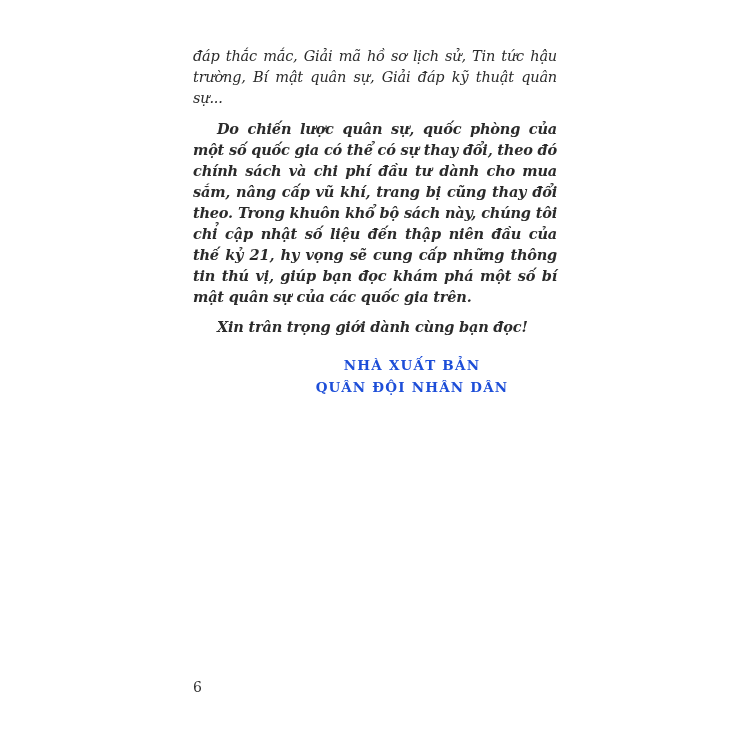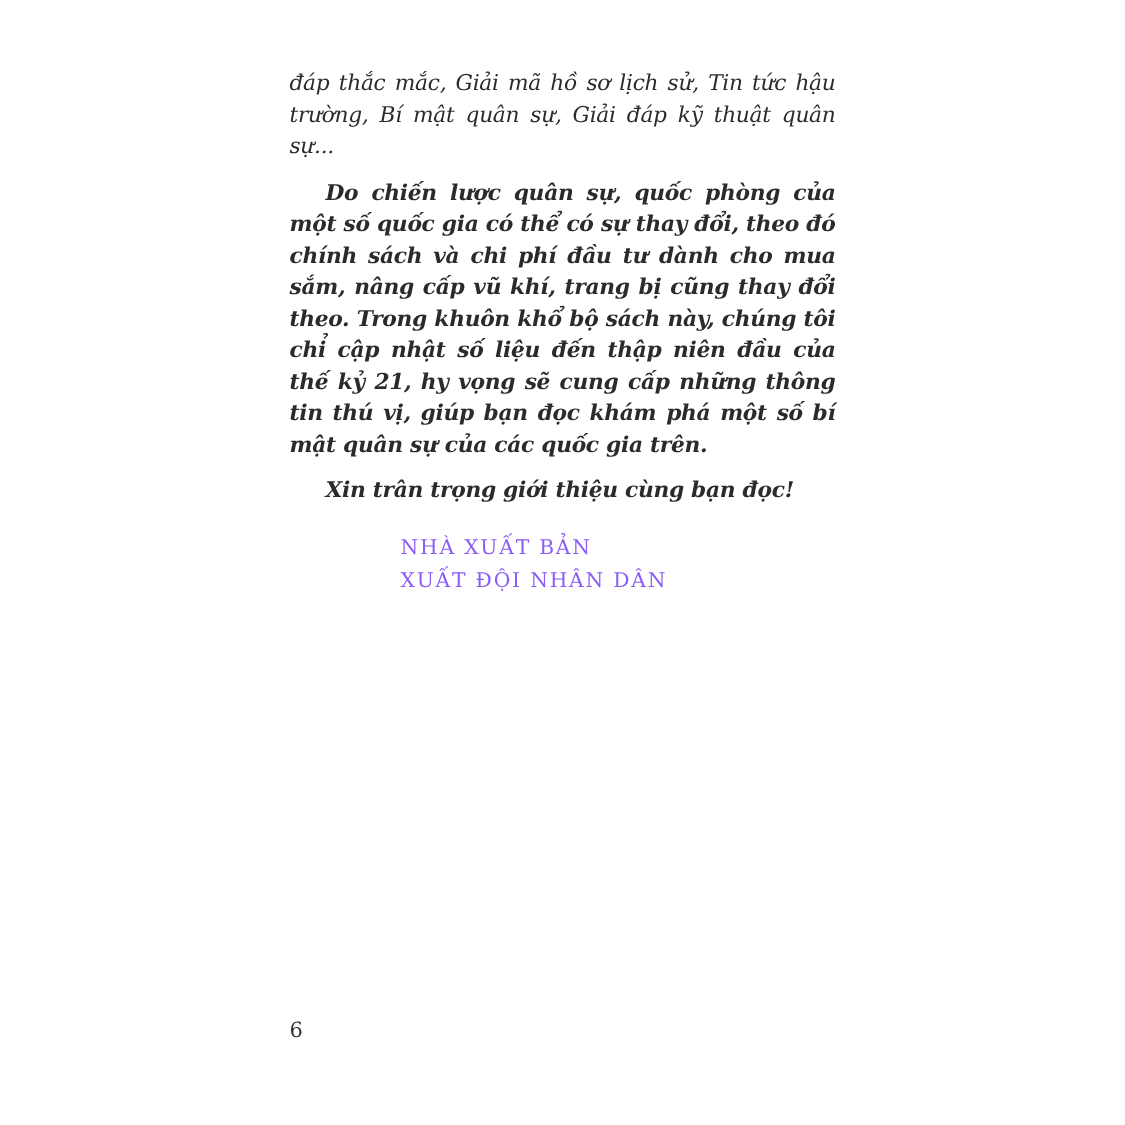--- a/index.html
+++ b/index.html
@@ -32,27 +32,27 @@
   }
   .para.indent {
     text-indent: 24px;
     font-weight: bold;
   }
   .signature {
     margin-top: 17px;
     width: 290px;
     margin-left: auto;
     margin-right: 0px;
-    text-align: left;
+    text-align: center;
     font-style: normal;
-    font-weight: normal;
+    font-weight: bold;
     font-size: 13.5px;
     letter-spacing: 1.2px;
     line-height: 22px;
-    color: #8b5cf6;
+    color: #1d4ed8;
     text-indent: 0;
   }
   .signature .sig-line {
     display: block;
     white-space: nowrap;
   }
   .page-number {
     position: absolute;
     left: 193px;
     top: 679px;
@@ -62,20 +62,20 @@
     font-family: "DejaVu Serif", serif;
   }
 </style>
 </head>
 <body>
 
 <div class="page">
   <div class="text-block">
     <p class="para">đáp thắc mắc, Giải mã hồ sơ lịch sử, Tin tức hậu trường, Bí mật quân sự, Giải đáp kỹ thuật quân sự...</p>
     <p class="para indent">Do chiến lược quân sự, quốc phòng của một số quốc gia có thể có sự thay đổi, theo đó chính sách và chi phí đầu tư dành cho mua sắm, nâng cấp vũ khí, trang bị cũng thay đổi theo. Trong khuôn khổ bộ sách này, chúng tôi chỉ cập nhật số liệu đến thập niên đầu của thế kỷ 21, hy vọng sẽ cung cấp những thông tin thú vị, giúp bạn đọc khám phá một số bí mật quân sự của các quốc gia trên.</p>
-    <p class="para indent">Xin trân trọng giới thiệu cùng bạn đọc!</p>
+    <p class="para indent">Xin trân trọng giới dành cùng bạn đọc!</p>
     <div class="signature">
       <span class="sig-line">NHÀ XUẤT BẢN</span>
-      <span class="sig-line">XUẤT ĐỘI NHÂN DÂN</span>
+      <span class="sig-line">QUÂN ĐỘI NHÂN DÂN</span>
     </div>
   </div>
   <div class="page-number">6</div>
 </div>
 
 </body></html>

